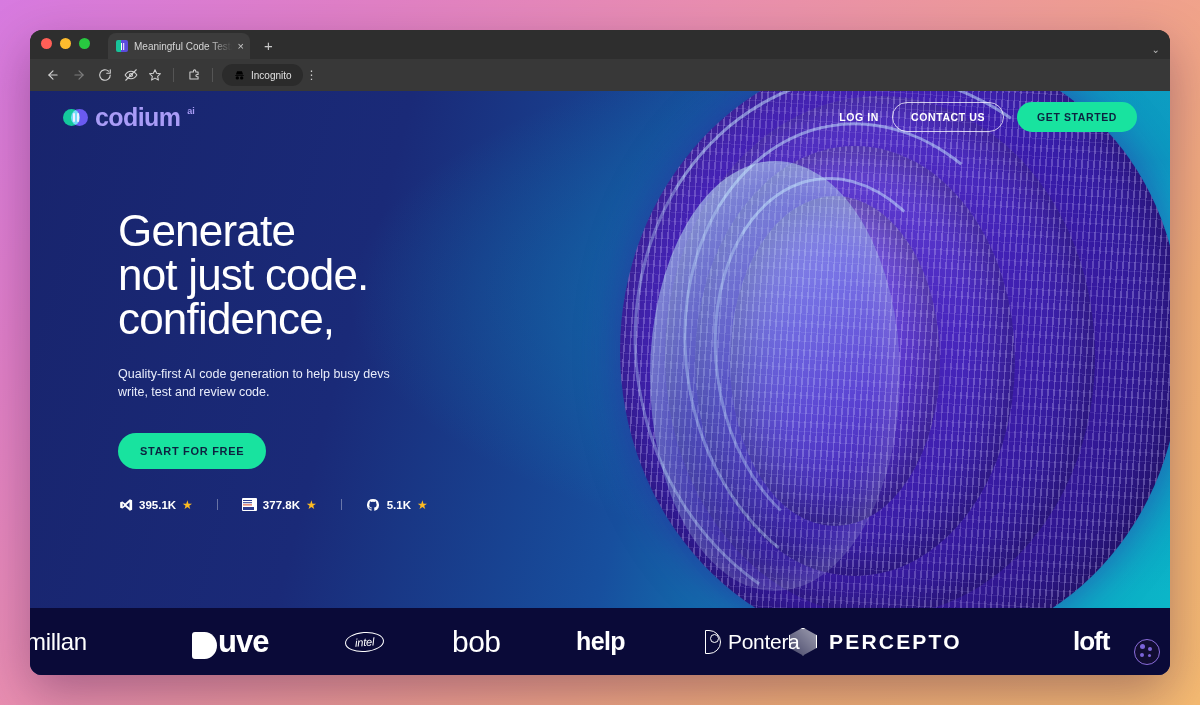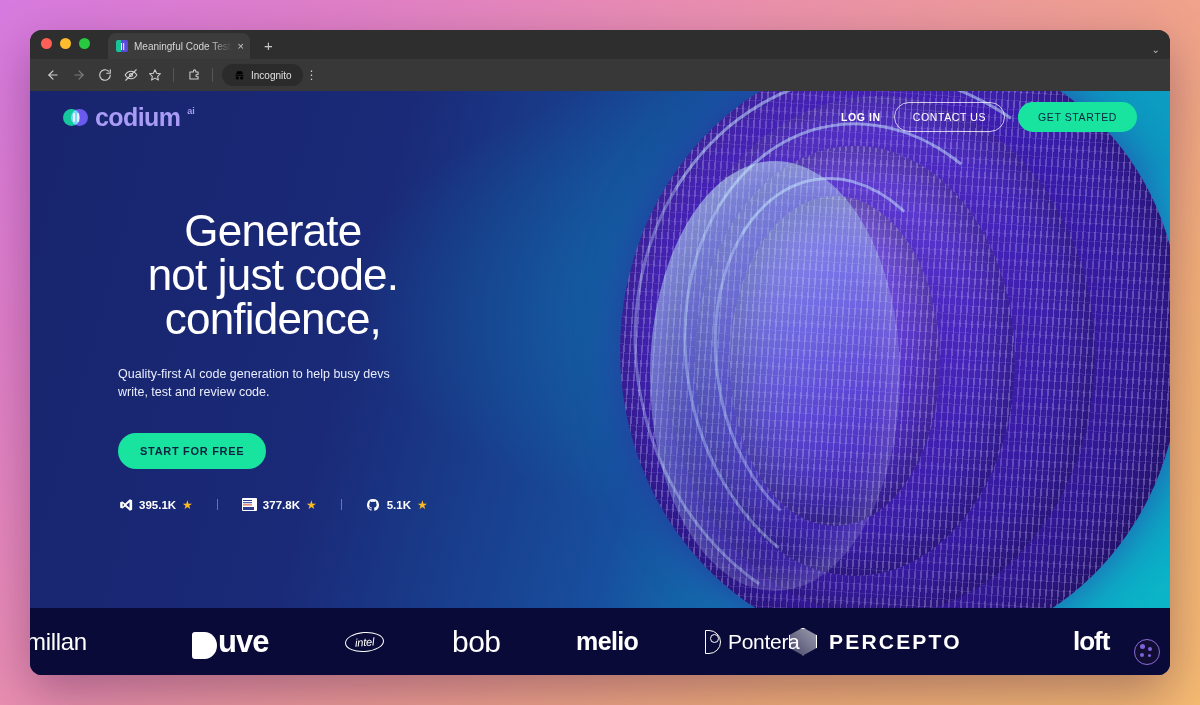--- a/index.html
+++ b/index.html
@@ -153,31 +153,31 @@
 
   .navlinks { display:flex; align-items:center; gap:26px; }
   .navlink {
     color:#fff; font-size:12.5px; font-weight:400; display:flex; align-items:center; gap:5px;
   }
   .chev { width:7px; height:7px; border-right:1.6px solid #fff; border-bottom:1.6px solid #fff;
           transform:rotate(45deg) translateY(-2px); }
   .nav-right { margin-left:auto; display:flex; align-items:center; gap:13px; }
   .login { color:#fff; font-size:10.5px; font-weight:700; letter-spacing:.6px; }
   .btn-outline {
-    color:#fff; font-size:10.5px; font-weight:400; letter-spacing:.6px;
+    color:#fff; font-size:10.5px; font-weight:700; letter-spacing:.6px;
     border:1.3px solid rgba(255,255,255,.75); border-radius:18px; padding:8px 18px;
   }
   .btn-green {
-    color:#0c2340; font-size:10.5px; font-weight:400; letter-spacing:.6px;
+    color:#0c2340; font-size:10.5px; font-weight:700; letter-spacing:.6px;
     background:#18e39f; border-radius:18px; padding:9px 20px;
   }
 
   
   .hero-copy { position:absolute; left:88px; top:118px; z-index:4; }
-  .h1 { color:#fff; font-size:44px; line-height:1.0; font-weight:400; letter-spacing:-.8px;text-align:center; }
+  .h1 { color:#fff; font-size:44px; line-height:1.0; font-weight:400; letter-spacing:-.8px; }
   .h1 span { display:block; }
   .sub { color:#e9edfb; font-size:12.5px; line-height:1.45; margin-top:24px; max-width:280px; }
   .cta {
     margin-top:32px; display:inline-block; background:#18e39f; color:#0c2340;
     font-size:11px; font-weight:700; letter-spacing:.7px; padding:12px 22px; border-radius:20px;
   }
   .stats { margin-top:28px; display:flex; align-items:center; gap:24px; }
   .stat { display:flex; align-items:center; gap:6px; }
   .stat .val { color:#fff; font-size:11.5px; font-weight:700; }
   .star { color:#fdbb22; font-size:12px; }
@@ -396,21 +396,21 @@
       <div class="logo-item lg-duve">
         <span class="d-mark"></span>
           <span>uve</span>
       </div>
 
       <div class="logo-item lg-intel">
         <span class="oval">intel</span>
       </div>
 
       <div class="logo-item lg-bob">bob</div>
-      <div class="logo-item lg-melio">melio</div>
+      <div class="logo-item lg-melio">help</div>
 
       <div class="logo-item lg-pontera">
         <span class="p-mark"></span>
         <span>Pontera</span>
       </div>
 
       <div class="logo-item lg-percepto">
         <span class="pc-mark">
             <i></i>
           </span>

